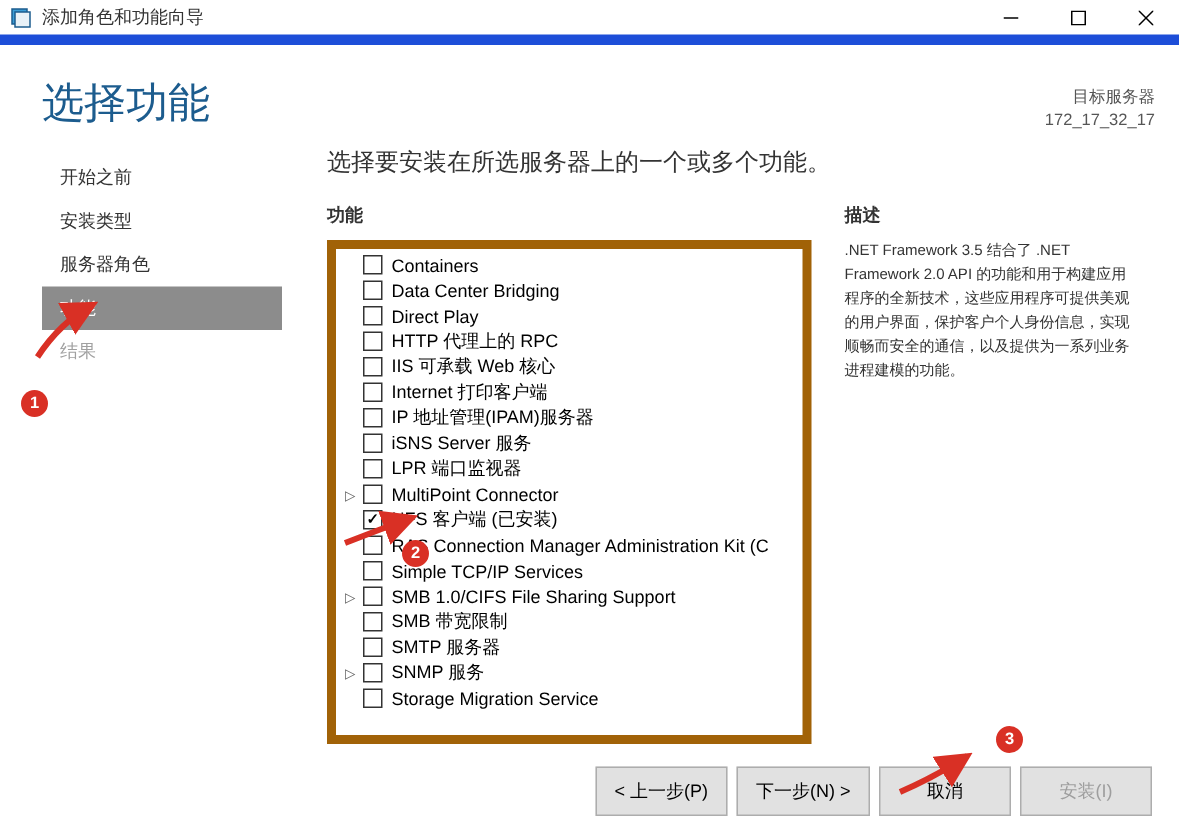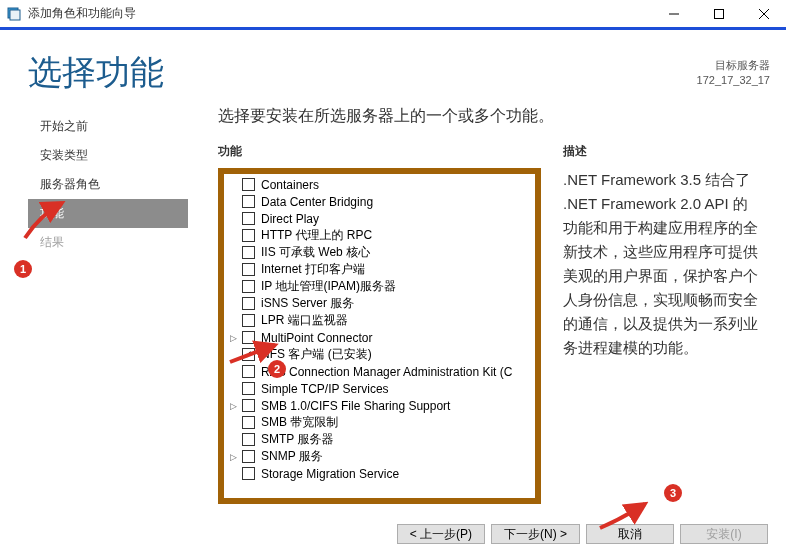--- a/index.html
+++ b/index.html
@@ -1,52 +1,52 @@
 <!DOCTYPE html>
 <html><head>
 <meta charset="utf-8">
 <style>
   * { box-sizing: border-box; margin: 0; padding: 0; }
   body { font-family: "Microsoft YaHei", "Segoe UI", sans-serif; font-size: 12px; background: #fff; width: 786px; height: 556px; position: relative; overflow: hidden; }
   
-  .titlebar { height: 30px; display: flex; align-items: center; background: #fff; border-bottom: 3px solid #1d4ed8; }
+  .titlebar { height: 30px; display: flex; align-items: center; background: #fff; border-bottom: 7px solid #1d4ed8; }
   .titlebar-icon { width: 16px; height: 16px; margin: 0 6px; display: flex; align-items: center; justify-content: center; }
   .titlebar-text { font-size: 12px; color: #333; flex: 1; }
   .titlebar-controls { display: flex; }
   .titlebar-btn { width: 45px; height: 30px; display: flex; align-items: center; justify-content: center; color: #333; cursor: pointer; }
   
   .header-area { position: relative; padding: 20px 28px 10px 28px; }
-  .page-title { font-size: 34px; font-weight: 300; color: #1c5c8e; }
+  .page-title { font-size: 28px; font-weight: 300; color: #1c5c8e; }
   .target-info { position: absolute; right: 16px; top: 28px; text-align: right; font-size: 11px; color: #555; line-height: 1.4; }
   
   .main-area { display: flex; padding: 0 28px 0 28px; height: 398px; }
   
   .sidebar { width: 160px; padding-top: 6px; position: relative; }
   .sidebar-item { padding: 6px 12px; font-size: 12px; color: #333; cursor: pointer; }
   .sidebar-item.selected { background: #8c8c8c; color: #fff; }
   .sidebar-item.muted { color: #a0a0a0; }
   
   .content { flex: 1; padding-left: 30px; display: flex; flex-direction: column; }
   .instruction { font-size: 16px; color: #333; margin-bottom: 16px; }
   .feature-columns { display: flex; gap: 22px; flex: 1; min-height: 0; }
   .feature-col-left { flex: 1; display: flex; flex-direction: column; min-width: 0; }
   .feature-col-right { width: 195px; }
   .col-heading { font-size: 12px; font-weight: bold; margin-bottom: 8px; color: #333; }
-  .desc-text { font-size: 15px; color: #333; line-height: 1.6; }
+  .desc-text { font-size: 10px; color: #333; line-height: 1.6; }
   
   .tree-box { border: 6px solid #a16207; flex: 1; overflow-y: scroll; overflow-x: hidden; background: #fff; padding: 2px 0; }
   .tree-row { display: flex; align-items: center; height: 17px; padding: 0 4px; white-space: nowrap; font-size: 12px; cursor: pointer; }
   .tree-expander { width: 11px; height: 11px; margin-right: 3px; display: inline-flex; align-items: center; justify-content: center; color: #666; font-size: 9px; }
   .tree-spacer { width: 14px; display: inline-block; }
   .tree-chk { width: 13px; height: 13px; border: 1px solid #333; margin-right: 6px; display: inline-flex; align-items: center; justify-content: center; background: #fff; font-size: 10px; line-height: 1; }
   .tree-chk.checked::before { content: "✓"; color: #000; font-weight: bold; }
   .tree-label { color: #000; }
   
   .footer-btns { position: absolute; bottom: 12px; right: 18px; display: flex; gap: 6px; }
-  .wiz-btn { min-width: 88px; height: 20px; border: 1px solid #adadad; background: #e1e1e1; font-size: 12px; cursor: pointer; padding: 0 12px; font-family: inherit; }
+  .wiz-btn { min-width: 88px; height: 33px; border: 1px solid #adadad; background: #e1e1e1; font-size: 12px; cursor: pointer; padding: 0 12px; font-family: inherit; }
   .wiz-btn:disabled { color: #9e9e9e; cursor: default; }
   
   .annot-arrow { position: absolute; pointer-events: none; }
   .annot-badge { position: absolute; width: 18px; height: 18px; background: #d93025; color: #fff; border-radius: 50%; display: flex; align-items: center; justify-content: center; font-size: 11px; font-weight: bold; pointer-events: none; }
   
   ::-webkit-scrollbar { width: 17px; }
   ::-webkit-scrollbar-track { background: #f0f0f0; }
   ::-webkit-scrollbar-thumb { background: #c1c1c1; border: 1px solid #a8a8a8; }
   ::-webkit-scrollbar-button { background: #f0f0f0; height: 17px; border: 1px solid #d0d0d0; display: block; }
 </style>

